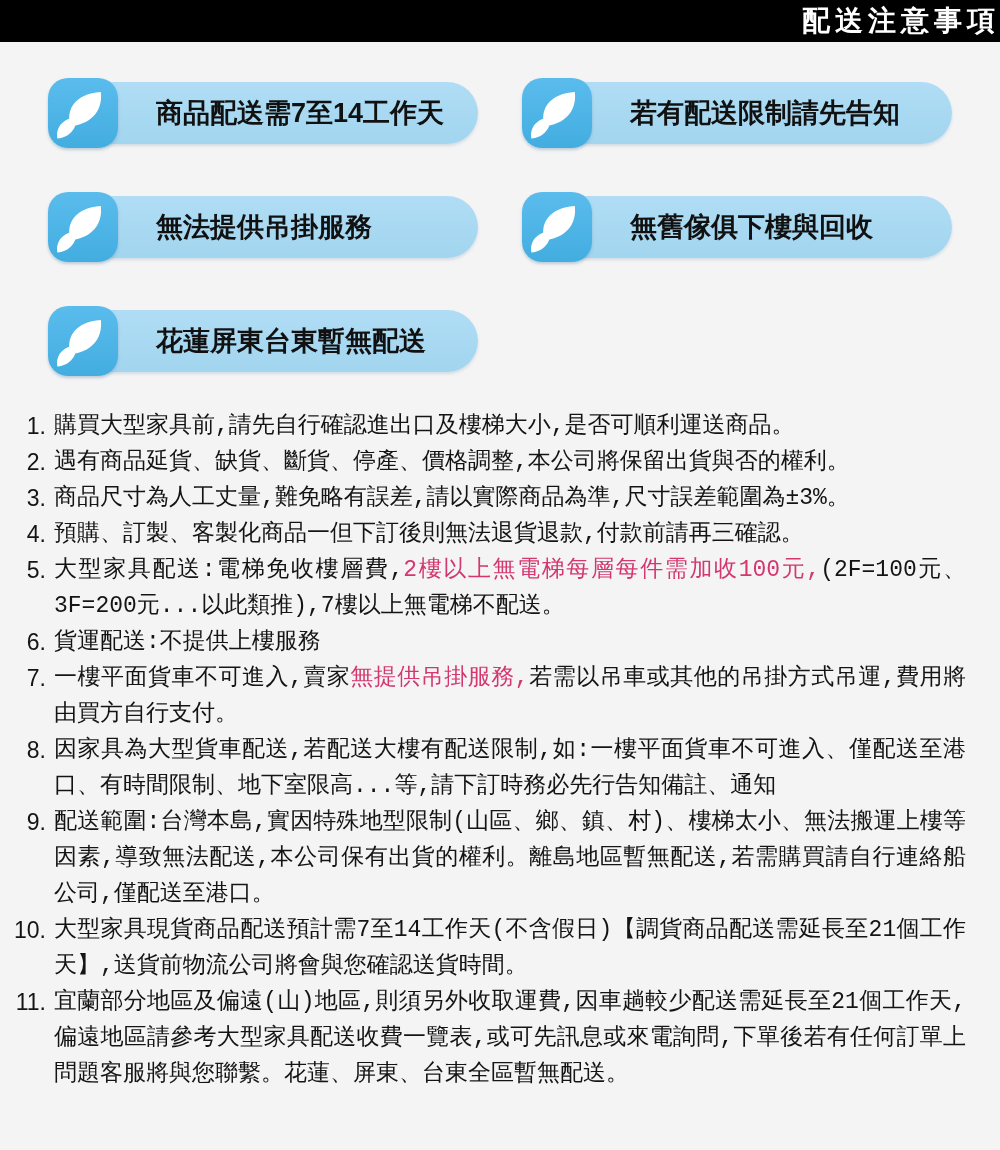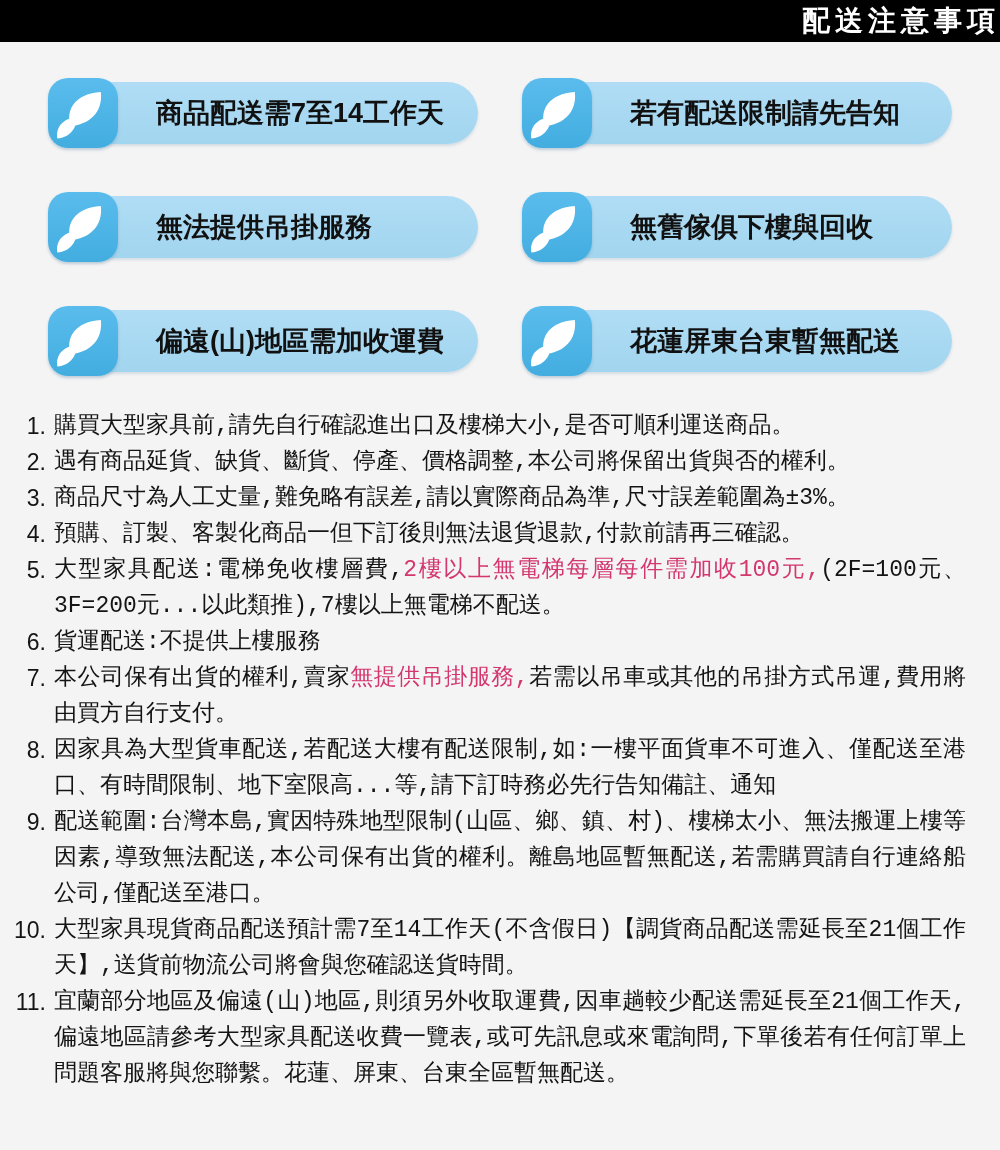--- a/index.html
+++ b/index.html
@@ -138,32 +138,20 @@
         <path fill="#ffffff" d="M24 57 C17 36 30 15 63 13 C66 38 49 55 24 57 Z"></path>
         <path fill="#ffffff" d="M27 55 C33 42 44 31 58 24 C46 28 34 38 27 55 Z" opacity="0.0"></path>
         <path fill="#ffffff" d="M7 73 C4 59 14 47 31 45 C33 59 23 71 7 73 Z"></path>
       </svg>
     </span>
     <span class="badge-pill">
       <span class="badge-label">無舊傢俱下樓與回收</span>
     </span>
   </div>
 
-  <div class="badge">
-    <span class="badge-icon">
-      <svg viewBox="0 0 80 80" aria-hidden="true">
-        <path fill="#ffffff" d="M24 57 C17 36 30 15 63 13 C66 38 49 55 24 57 Z"></path>
-        <path fill="#ffffff" d="M27 55 C33 42 44 31 58 24 C46 28 34 38 27 55 Z" opacity="0.0"></path>
-        <path fill="#ffffff" d="M7 73 C4 59 14 47 31 45 C33 59 23 71 7 73 Z"></path>
-      </svg>
-    </span>
-    <span class="badge-pill">
-      <span class="badge-label">偏遠(山)地區需加收運費</span>
-    </span>
-  </div>
 
   <div class="badge">
     <span class="badge-icon">
       <svg viewBox="0 0 80 80" aria-hidden="true">
         <path fill="#ffffff" d="M24 57 C17 36 30 15 63 13 C66 38 49 55 24 57 Z"></path>
         <path fill="#ffffff" d="M27 55 C33 42 44 31 58 24 C46 28 34 38 27 55 Z" opacity="0.0"></path>
         <path fill="#ffffff" d="M7 73 C4 59 14 47 31 45 C33 59 23 71 7 73 Z"></path>
       </svg>
     </span>
     <span class="badge-pill">
@@ -198,21 +186,21 @@
     <span class="note-text"><span>大型家具配送:電梯免收樓層費,</span><span class="hl">2樓以上無電梯每層每件需加收100元,</span><span>(2F=100元、3F=200元...以此類推),7樓以上無電梯不配送。</span></span>
   </div>
 
   <div class="note">
     <span class="note-num">6.</span>
     <span class="note-text"><span>貨運配送:不提供上樓服務</span></span>
   </div>
 
   <div class="note">
     <span class="note-num">7.</span>
-    <span class="note-text"><span>本公司保有出貨的權利,賣家</span><span class="hl">無提供吊掛服務,</span><span>若需以吊車或其他的吊掛方式吊運,費用將由買方自行支付。</span></span>
+    <span class="note-text"><span>一樓平面貨車不可進入,賣家</span><span class="hl">無提供吊掛服務,</span><span>若需以吊車或其他的吊掛方式吊運,費用將由買方自行支付。</span></span>
   </div>
 
   <div class="note">
     <span class="note-num">8.</span>
     <span class="note-text"><span>因家具為大型貨車配送,若配送大樓有配送限制,如:一樓平面貨車不可進入、僅配送至港口、有時間限制、地下室限高...等,請下訂時務必先行告知備註、通知</span></span>
   </div>
 
   <div class="note">
     <span class="note-num">9.</span>
     <span class="note-text"><span>配送範圍:台灣本島,實因特殊地型限制(山區、鄉、鎮、村)、樓梯太小、無法搬運上樓等因素,導致無法配送,本公司保有出貨的權利。離島地區暫無配送,若需購買請自行連絡船公司,僅配送至港口。</span></span>

